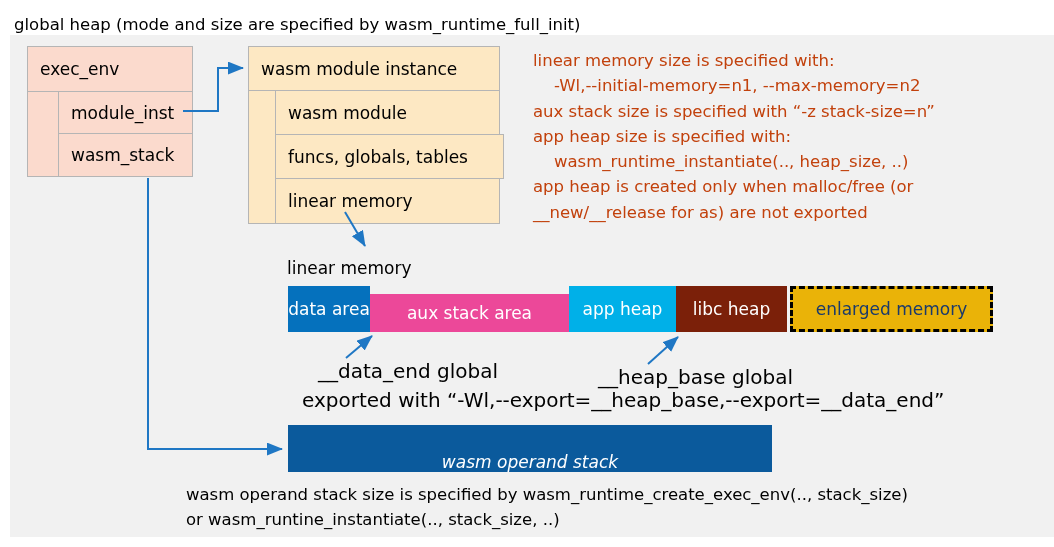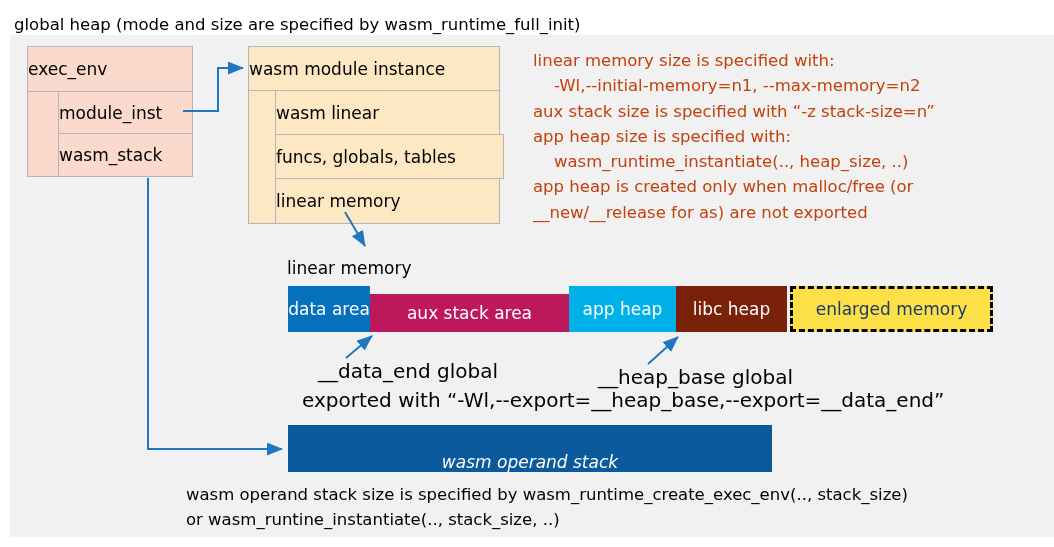--- a/index.html
+++ b/index.html
@@ -41,20 +41,21 @@
   .box {
     position: absolute;
     box-sizing: border-box;
     border: 1px solid #b5b5b5;
     display: flex;
     align-items: center;
     font-size: 17px;
     color: #000;
   }
   .box > .cell-label {
+    padding-left: 12px;
     white-space: nowrap;
   }
 
   
   #exec-env-group {
     position: absolute;
     left: 27px;
     top: 46px;
     width: 166px;
     height: 131px;
@@ -123,21 +124,21 @@
     display: flex;
     align-items: center;
     justify-content: center;
     color: #ffffff;
     font-size: 17px;
     white-space: nowrap;
     box-sizing: border-box;
   }
   .seg.dashed {
     border: 3px dashed #000000;
-    background: #fde047;
+    background: #eab308;
     color: #1b3a6b;
   }
 
   
   .anno {
     position: absolute;
     font-size: 20px;
     white-space: nowrap;
   }
   #anno-data-end  { left: 318px; top: 359px; }
@@ -199,21 +200,21 @@
     <span class="cell-label">wasm_stack</span>
   </div>
 </div>
 
 <div id="wmi-group">
   <div class="box cream" id="wmi-header">
     <span class="cell-label">wasm module instance</span>
   </div>
   <div class="box cream" id="wmi-gutter"></div>
   <div class="box cream" id="wmi-row-1">
-    <span class="cell-label">wasm linear</span>
+    <span class="cell-label">wasm module</span>
   </div>
   <div class="box cream" id="wmi-row-2">
     <span class="cell-label">funcs, globals, tables</span>
   </div>
   <div class="box cream" id="wmi-row-3">
     <span class="cell-label">linear memory</span>
   </div>
 </div>
 
 <div id="notes">linear memory size is specified with:
@@ -223,21 +224,21 @@
     wasm_runtime_instantiate(.., heap_size, ..)
 app heap is created only when malloc/free (or
 __new/__release for as) are not exported</div>
 
 <div id="linmem-caption">linear memory</div>
 
 <div id="membar">
     <div class="seg" style="width: 82px; background: rgb(5, 113, 189);">
       <span>data area</span>
     </div>
-    <div class="seg" style="width: 199px; background: #be185d; margin-top: 8px;">
+    <div class="seg" style="width: 199px; background: #ec4899; margin-top: 8px;">
       <span>aux stack area</span>
     </div>
     <div class="seg" style="width: 107px; background: rgb(0, 176, 232);">
       <span>app heap</span>
     </div>
     <div class="seg" style="width: 111px; background: rgb(123, 32, 9);">
       <span>libc heap</span>
     </div>
     <div class="seg dashed" style="width: 203px; margin-left: 3px; border-color: rgb(0, 0, 0);">
       <span>enlarged memory</span>

